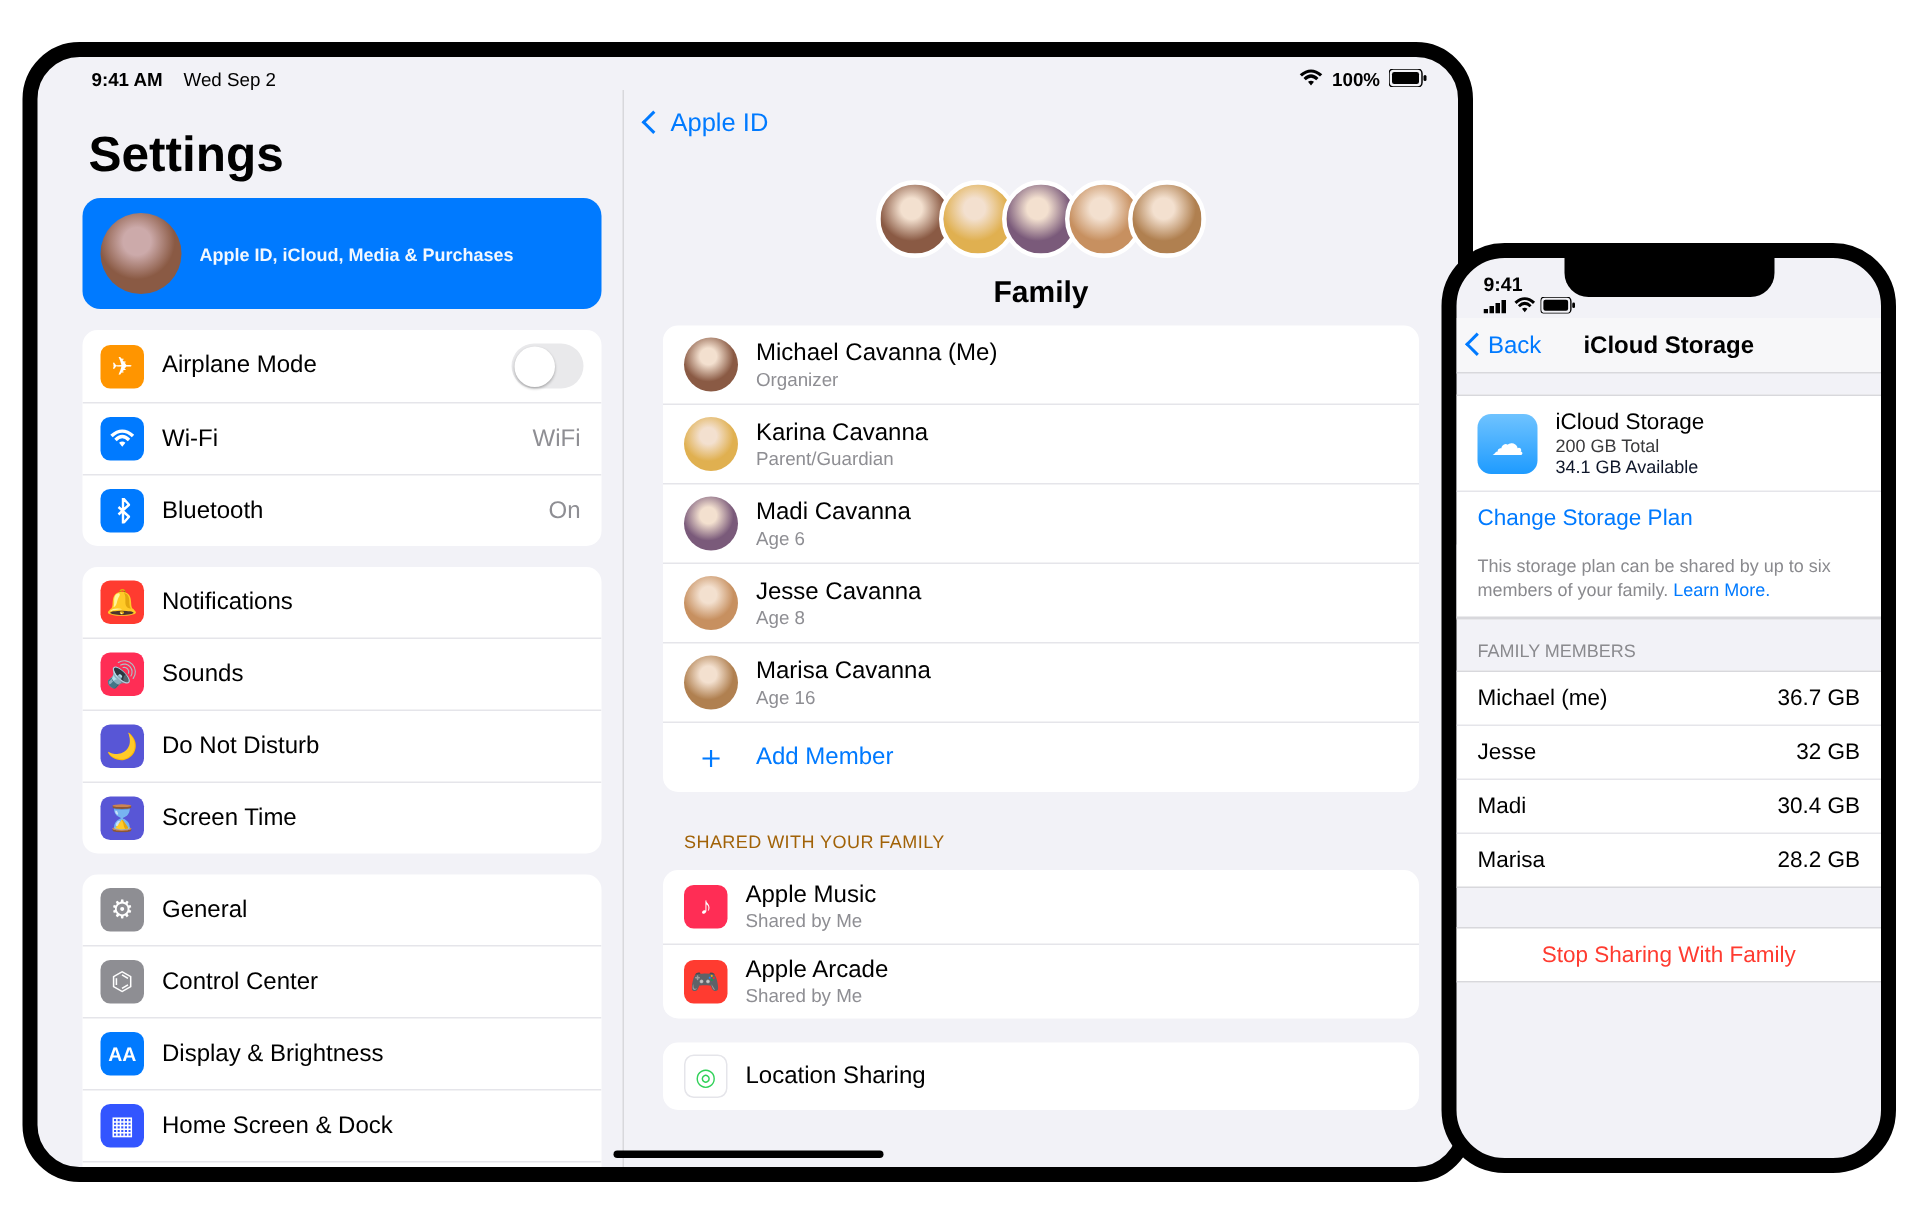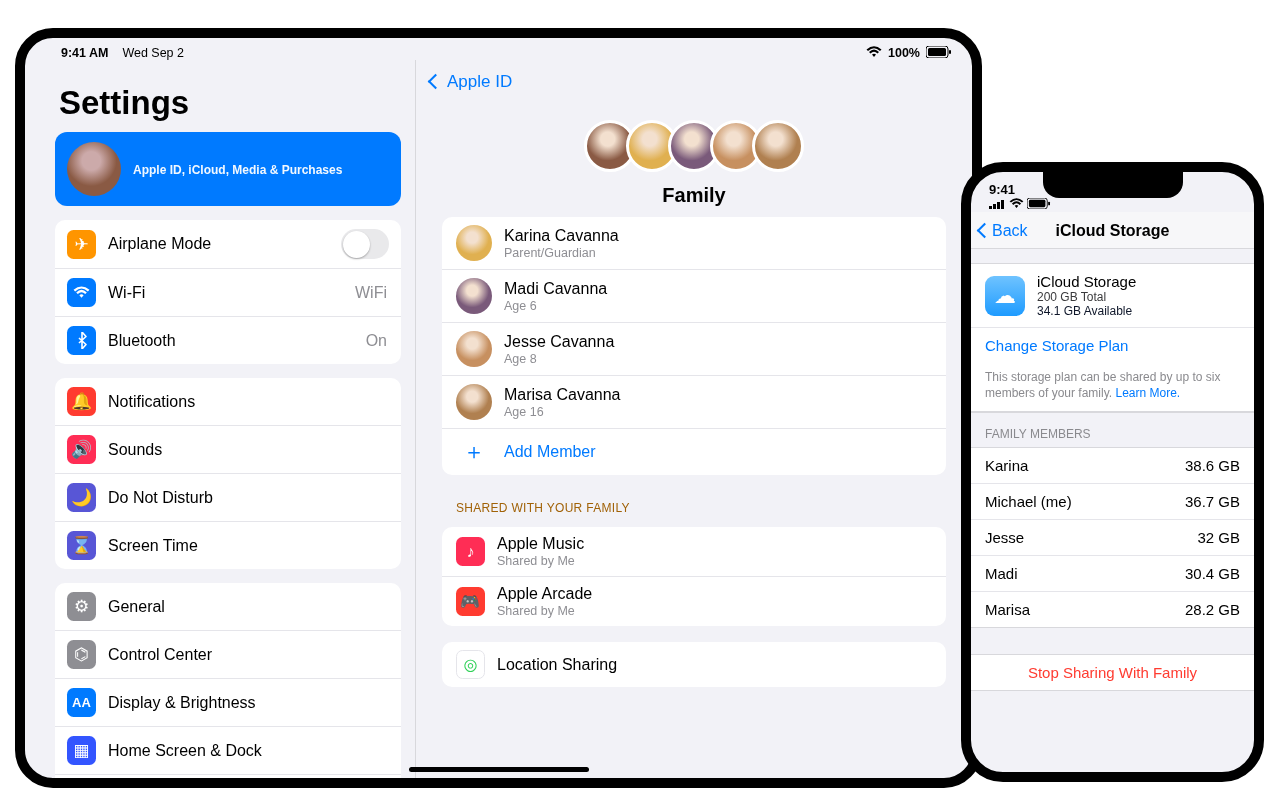--- a/index.html
+++ b/index.html
@@ -270,20 +270,27 @@
       <div class="family-avatars" id="famav">
           <div class="av" style="background: radial-gradient(circle at 45% 35%, rgb(243, 224, 207) 0px, rgb(243, 224, 207) 18%, rgb(138, 90, 68) 55%);"></div>
           <div class="av" style="background: radial-gradient(circle at 45% 35%, rgb(243, 224, 207) 0px, rgb(243, 224, 207) 18%, rgb(224, 176, 80) 55%);"></div>
           <div class="av" style="background: radial-gradient(circle at 45% 35%, rgb(243, 224, 207) 0px, rgb(243, 224, 207) 18%, rgb(122, 90, 122) 55%);"></div>
           <div class="av" style="background: radial-gradient(circle at 45% 35%, rgb(243, 224, 207) 0px, rgb(243, 224, 207) 18%, rgb(199, 144, 96) 55%);"></div>
           <div class="av" style="background: radial-gradient(circle at 45% 35%, rgb(243, 224, 207) 0px, rgb(243, 224, 207) 18%, rgb(176, 128, 80) 55%);"></div>
         </div>
       <div class="family-title">Family</div>
 
       <div class="section-card" id="members">
+          <div class="frow">
+            <div class="fav" style="background:radial-gradient(circle at 45% 35%, #f3e0cf 0 18%, #8a5a44 55%)"></div>
+    <div class="ftext">
+              <div class="t1">Michael Cavanna (Me)</div>
+    <div class="t2">Organizer</div>
+            </div>
+          </div>
           <div class="frow">
             <div class="fav" style="background:radial-gradient(circle at 45% 35%, #f3e0cf 0 18%, #e0b050 55%)"></div>
     <div class="ftext">
               <div class="t1">Karina Cavanna</div>
     <div class="t2">Parent/Guardian</div>
             </div>
           </div>
           <div class="frow">
             <div class="fav" style="background:radial-gradient(circle at 45% 35%, #f3e0cf 0 18%, #7a5a7a 55%)"></div>
     <div class="ftext">
@@ -386,24 +393,20 @@
       <span>Change Storage Plan</span>
     </div>
     <div class="foot">
       <span>This storage plan can be shared by up to six members of your family. </span><span class="link">Learn More.</span>
     </div>
   </div>
 
   <div class="phone-group-header">FAMILY MEMBERS</div>
   <div class="pcard" style="margin-top:2px" id="pmembers">
       <div class="prow">
-        <span>Karina</span>
-               <span class="r">38.6 GB</span>
-      </div>
-      <div class="prow">
         <span>Michael (me)</span>
                <span class="r">36.7 GB</span>
       </div>
       <div class="prow">
         <span>Jesse</span>
                <span class="r">32 GB</span>
       </div>
       <div class="prow">
         <span>Madi</span>
                <span class="r">30.4 GB</span>

